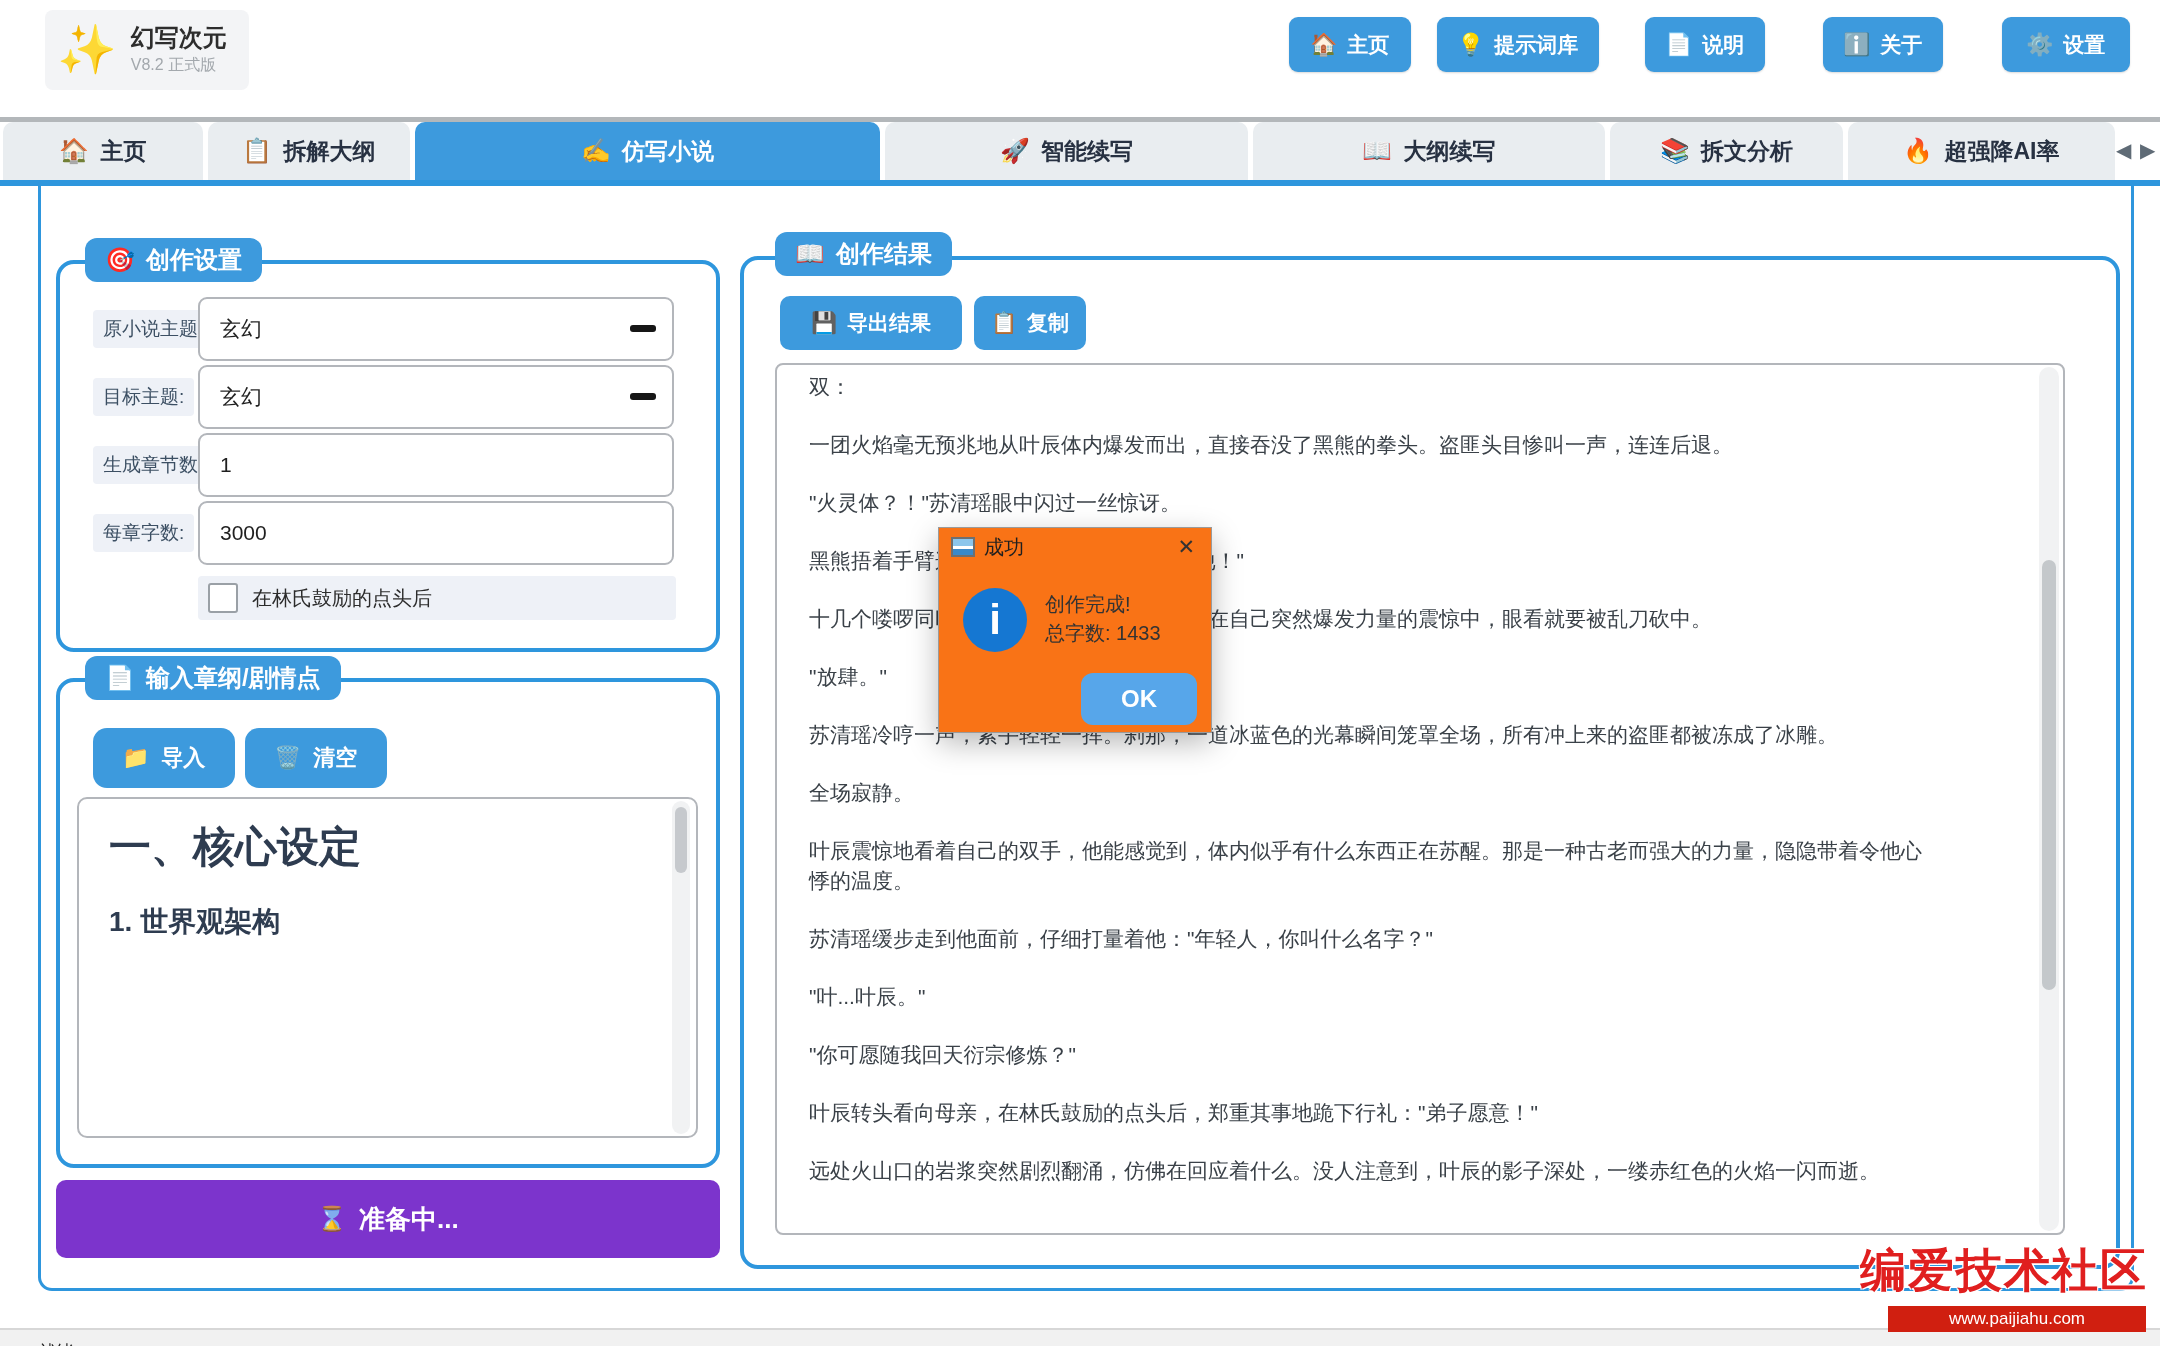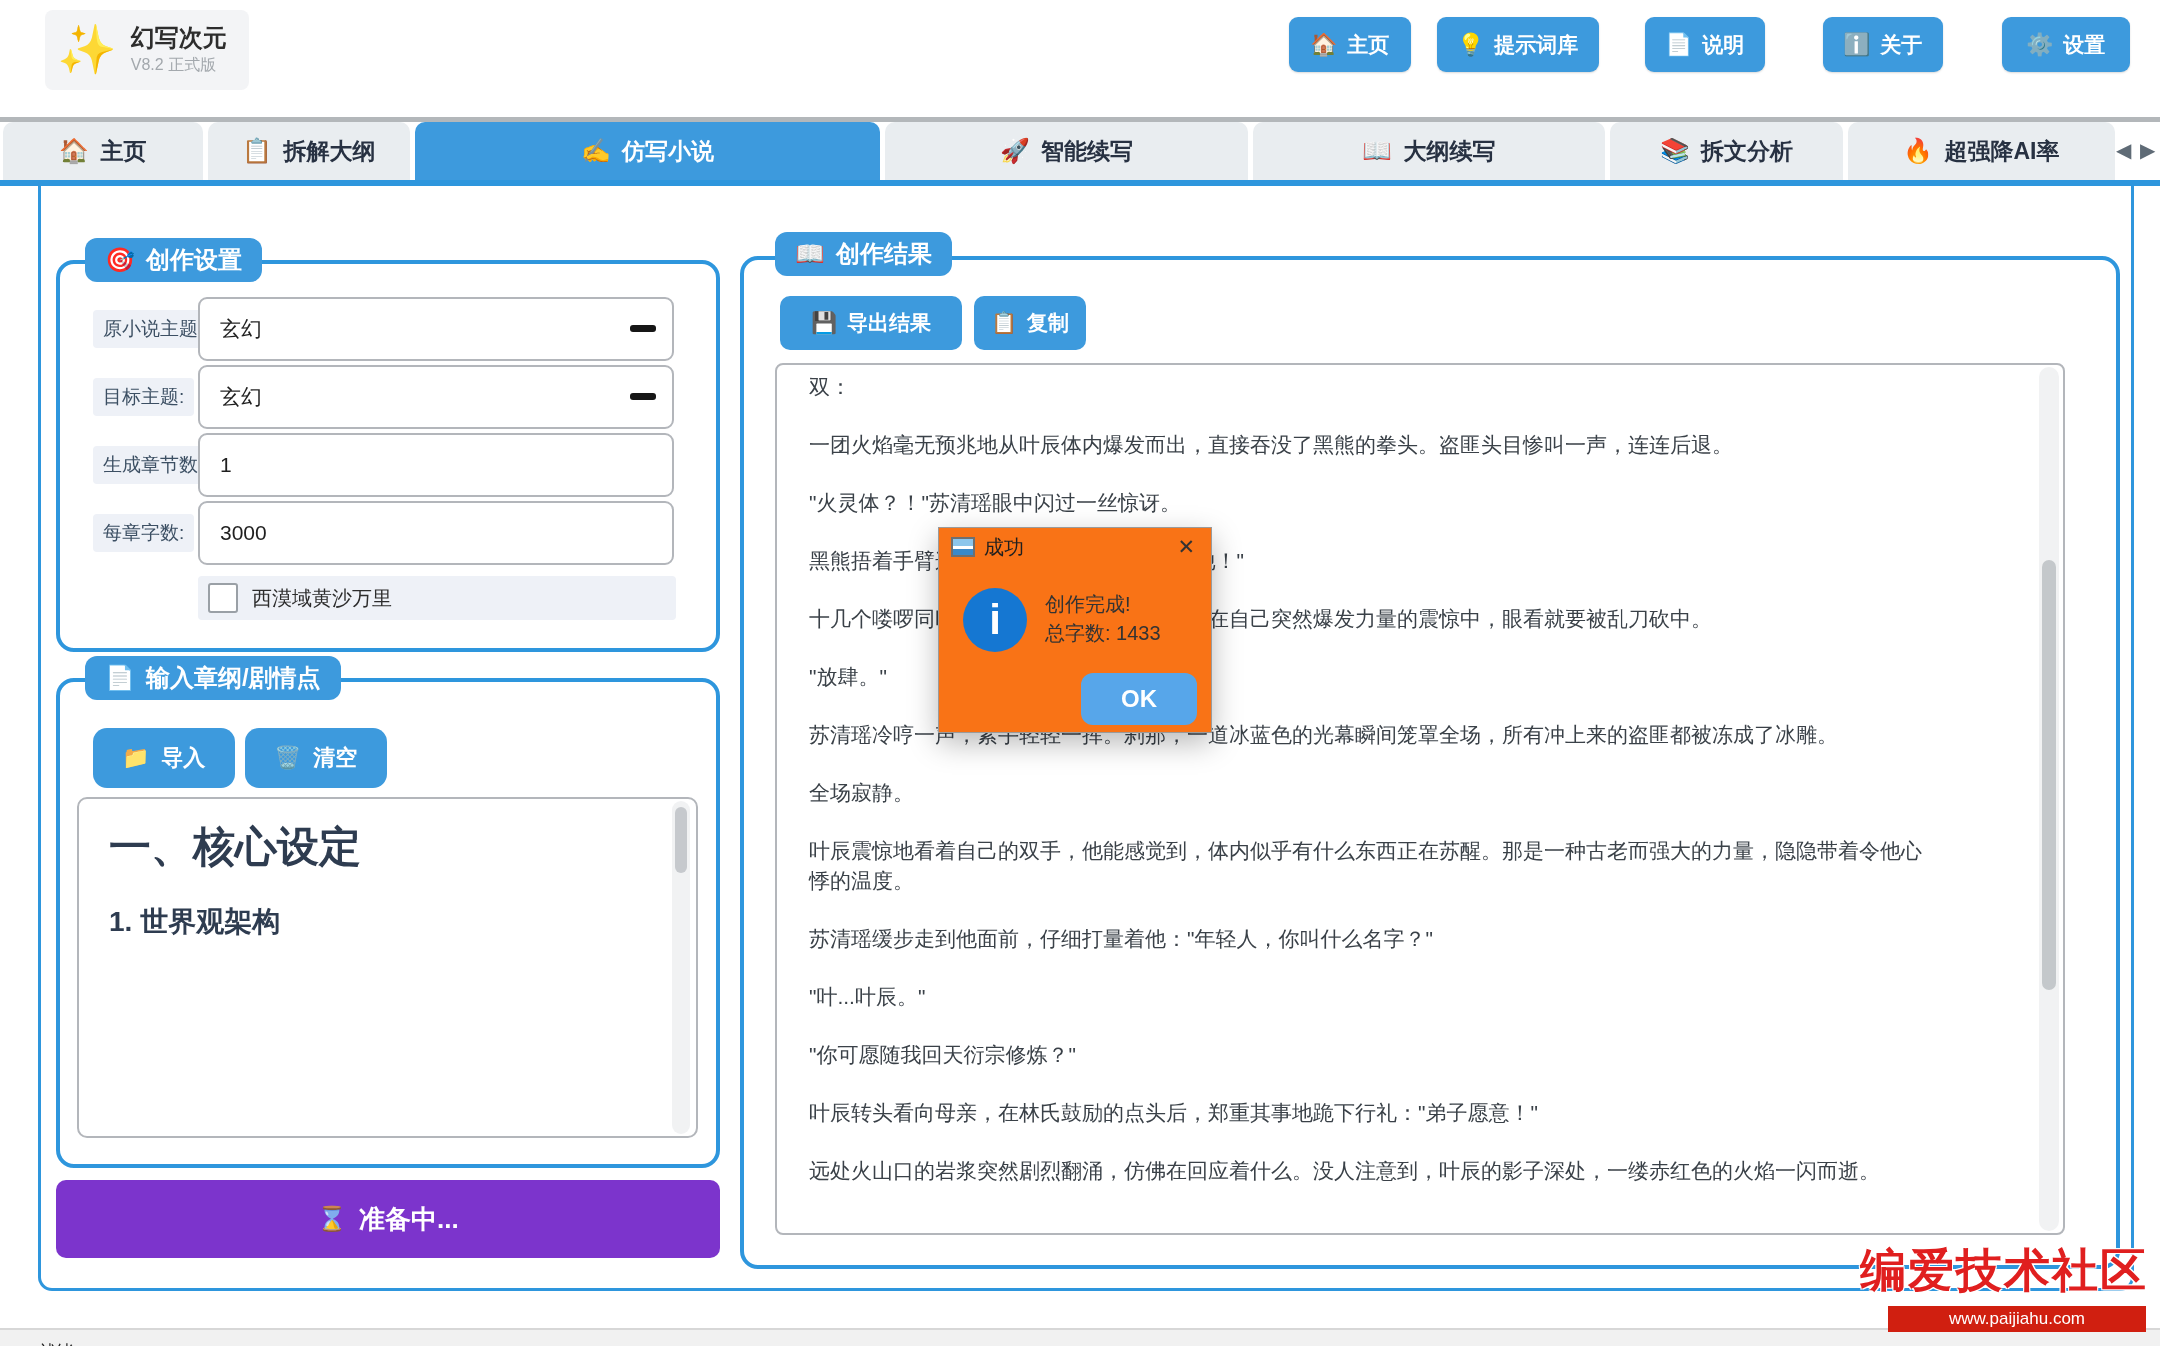--- a/index.html
+++ b/index.html
@@ -228,21 +228,21 @@
   <div class="flabel" id="flabel-2">生成章节数:</div>
   <div class="finput" id="finput-2">
     <span>1</span>
   </div>
   <div class="flabel" id="flabel-3">每章字数:</div>
   <div class="finput" id="finput-3">
     <span>3000</span>
   </div>
   <div id="checkbox-row">
     <div id="style-checkbox"></div>
-    <span id="checkbox-label">西漠域黄沙万里</span>
+    <span id="checkbox-label">在林氏鼓励的点头后</span>
   </div>
 
   <div class="panel" id="outline-panel"></div>
   <div class="panel-badge" id="outline-badge">
     <span class="ic">📄</span>
     <span>输入章纲/剧情点</span>
   </div>
   <div class="smallbtn" id="import-btn">
     <span class="ic">📁</span>
     <span>导入</span>

